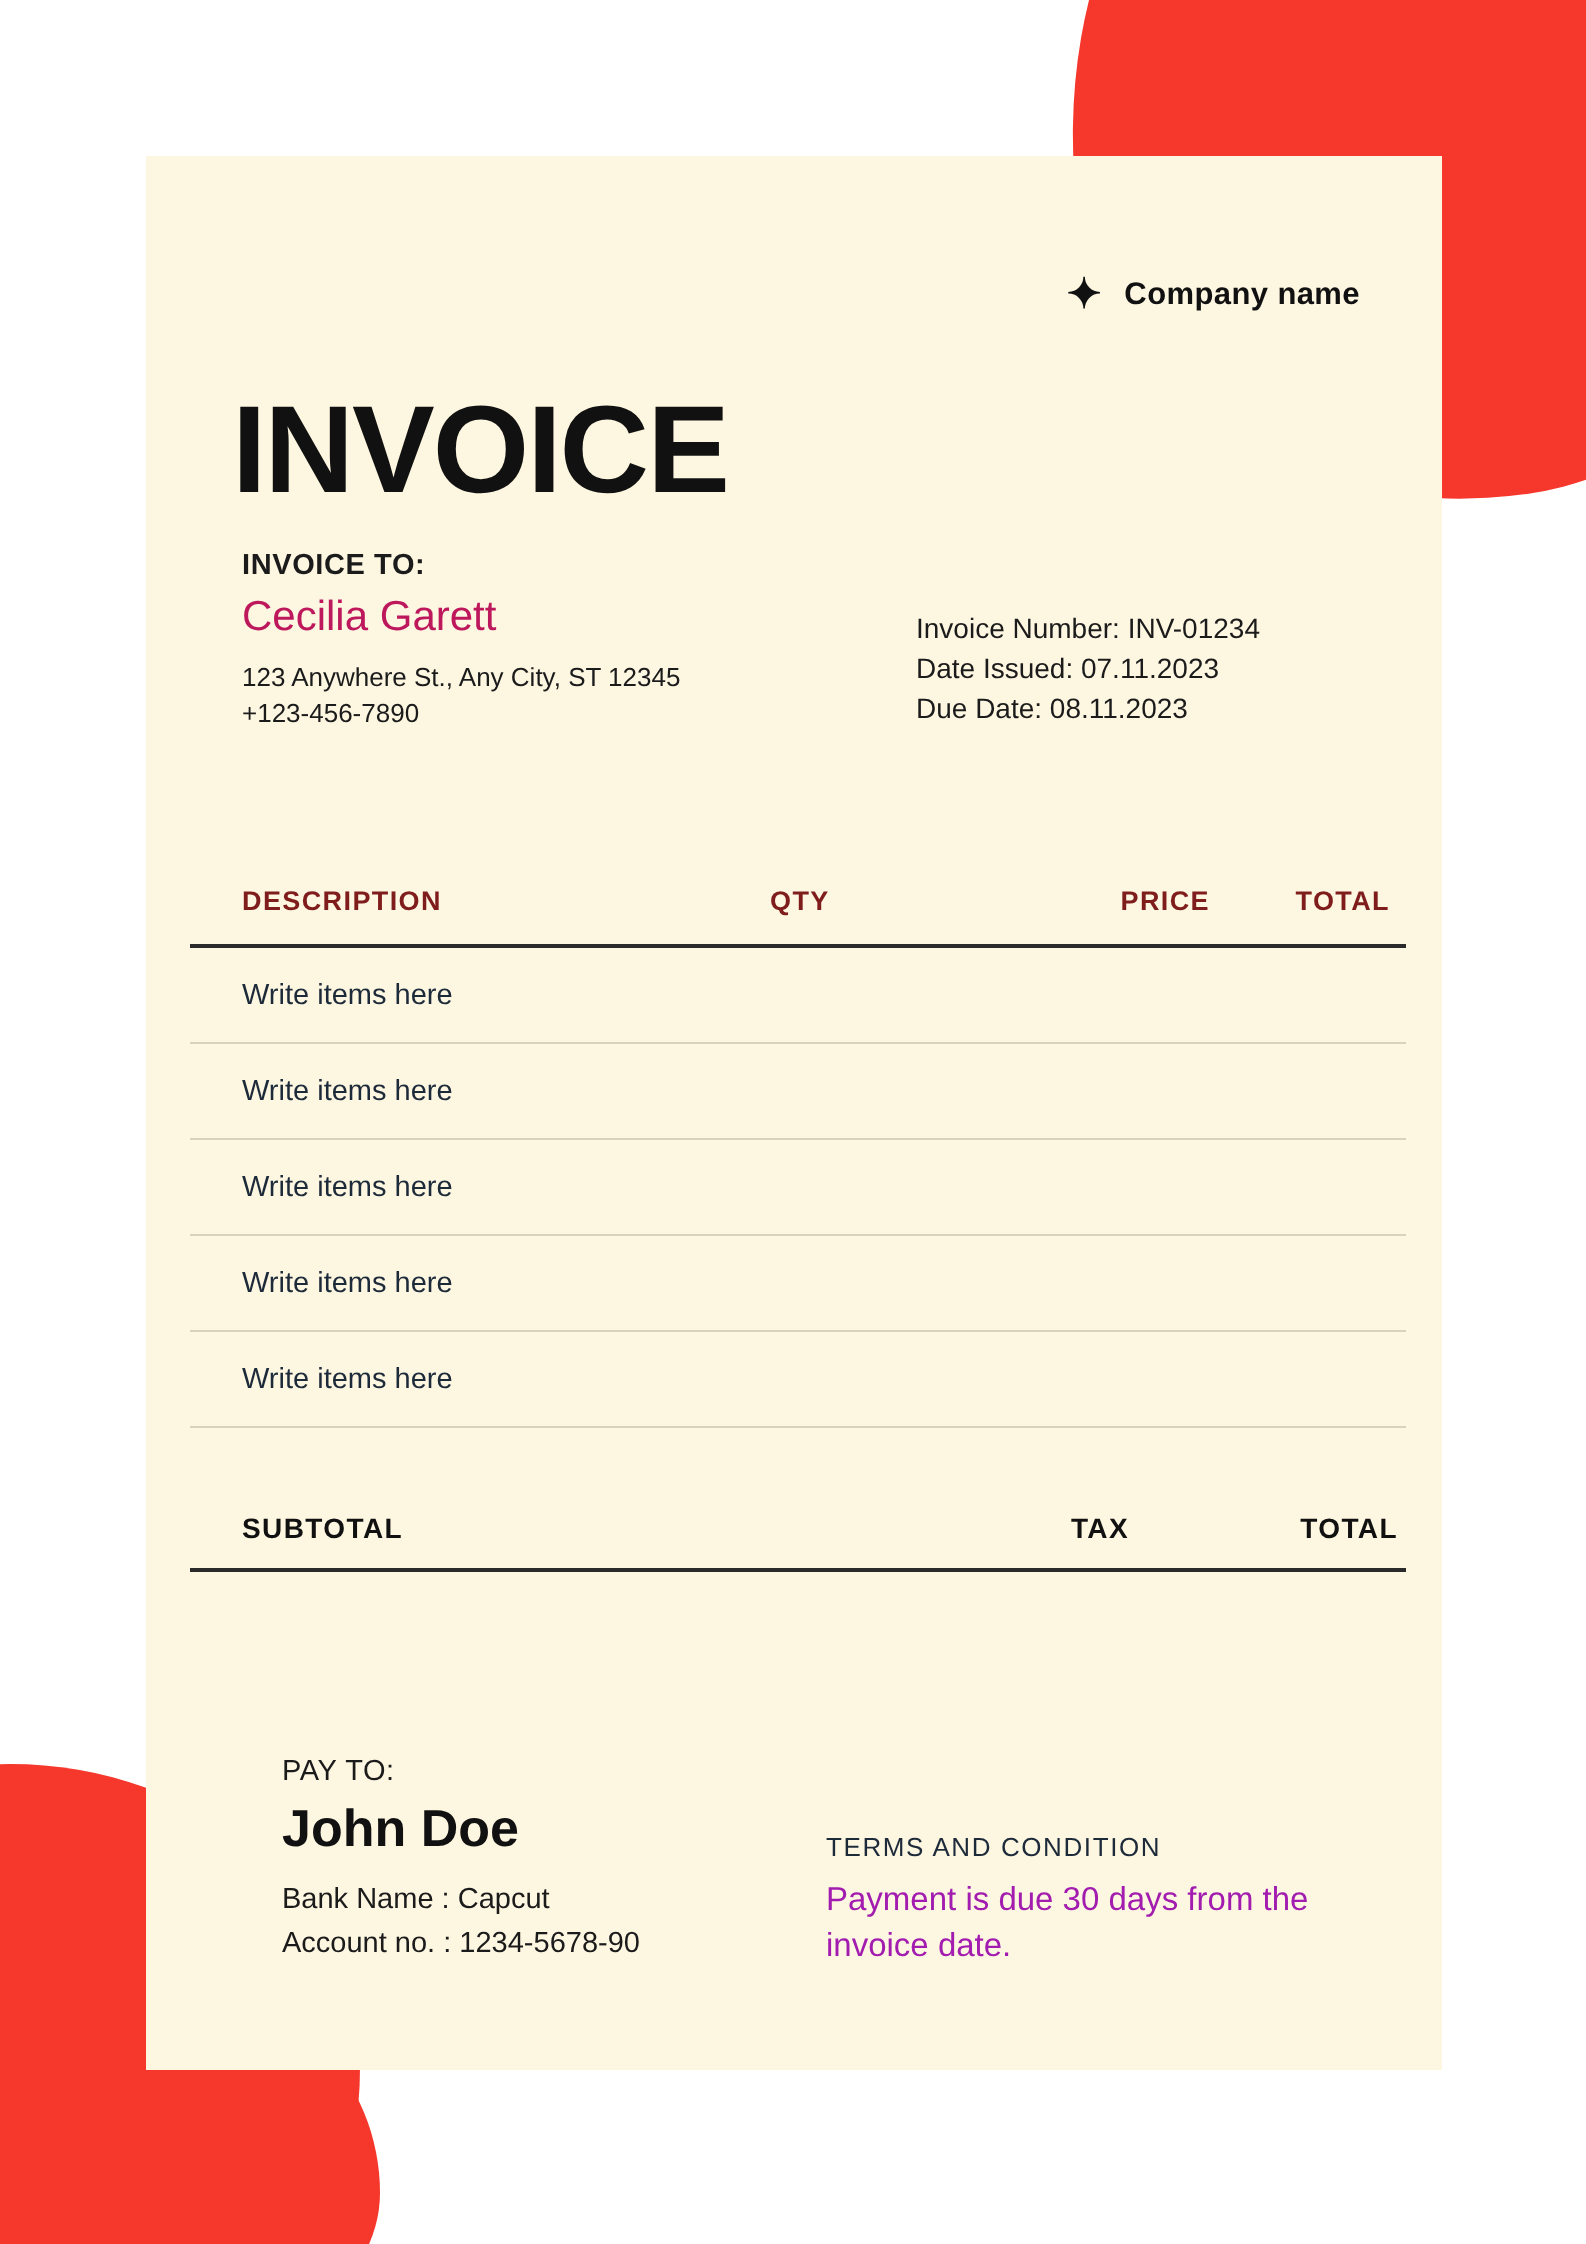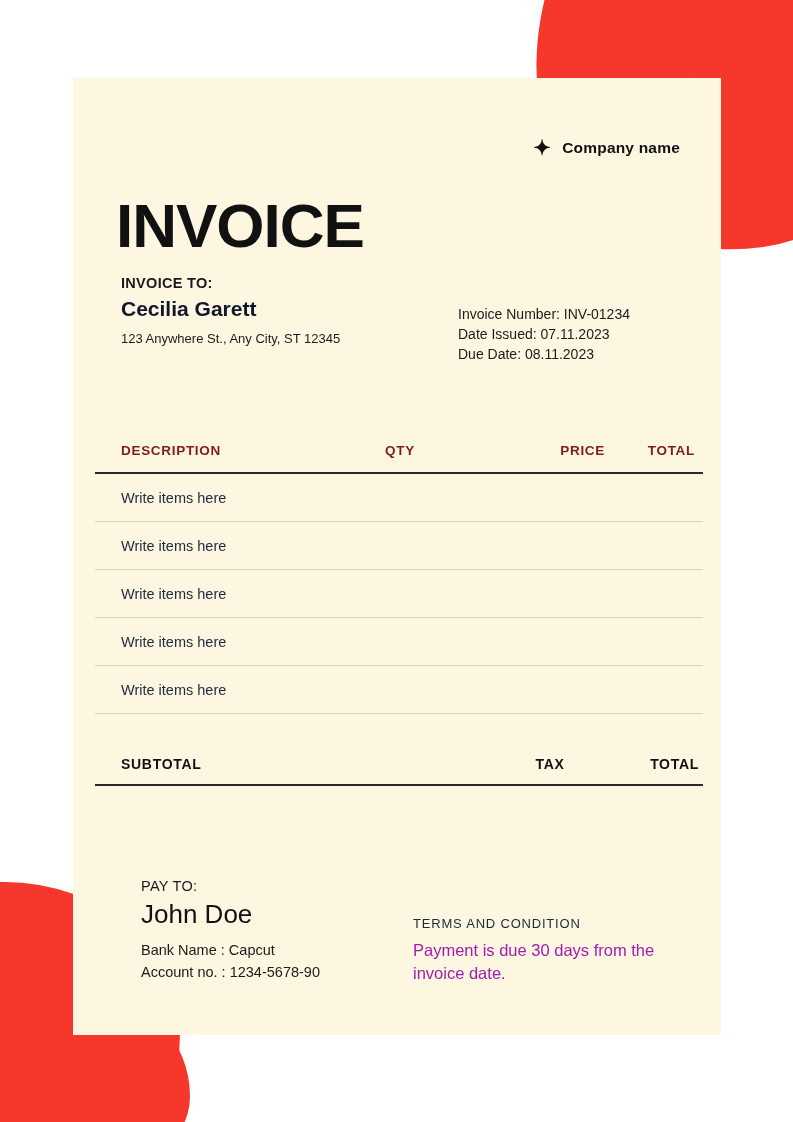--- a/index.html
+++ b/index.html
@@ -105,22 +105,22 @@
   }
   .bill-label {
     font-size: 14.5px;
     color: #1b1b1b;
     letter-spacing: 0.3px;
     margin-bottom: 6px;
     font-weight: bold;
   }
   .bill-name {
     font-size: 21px;
-    font-weight: bold;
-    color: #0f172a;
+    font-weight: normal;
+    color: #be185d;
     margin-bottom: 9px;
   }
   .bill-line {
     font-size: 13px;
     color: #1b1b1b;
     line-height: 1.35;
   }
 
   .meta-block {
     position: absolute;
@@ -187,21 +187,21 @@
     margin-left: 20px;
   }
   .pay-label {
     font-size: 14.5px;
     color: #1b1b1b;
     letter-spacing: 0.3px;
     margin-bottom: 5px;
   }
   .pay-name {
     font-size: 26px;
-    font-weight: normal;
+    font-weight: bold;
     color: #111111;
     margin-bottom: 10px;
   }
   .pay-line {
     font-size: 14.5px;
     color: #1b1b1b;
     line-height: 1.5;
   }
 
   .terms-block {
@@ -236,20 +236,21 @@
     <span class="sparkle-icon">✦</span>
     <span>Company name</span>
   </div>
 
   <div class="title">INVOICE</div>
 
   <div class="bill-block">
     <div class="bill-label">INVOICE TO:</div>
     <div class="bill-name">Cecilia Garett</div>
     <div class="bill-line">123 Anywhere St., Any City, ST 12345</div>
+    <div class="bill-line">+123-456-7890</div>
   </div>
 
   <div class="meta-block">
     <div>Invoice Number: INV-01234</div>
     <div>Date Issued: 07.11.2023</div>
     <div>Due Date: 08.11.2023</div>
   </div>
 
   <div class="table">
 

